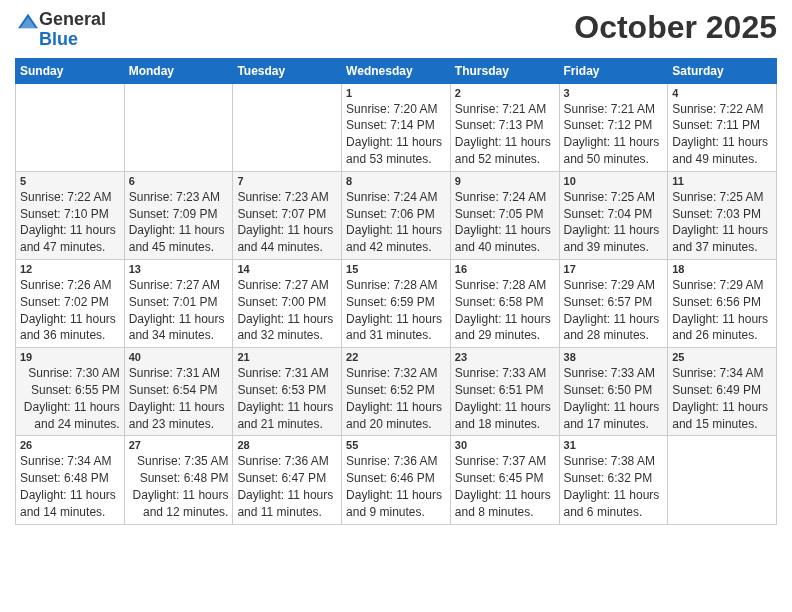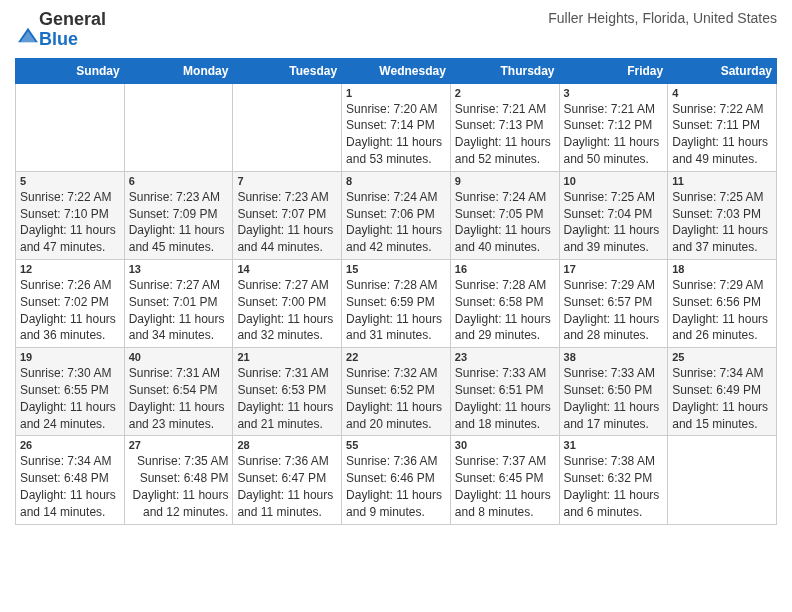--- a/index.html
+++ b/index.html
@@ -15,21 +15,21 @@
       padding: 10px 15px 5px 15px;
     }
     .header-row {
       display: flex;
       justify-content: space-between;
       align-items: flex-start;
       margin-bottom: 8px;
     }
     .logo {
       display: flex;
-      align-items: flex-end;
+      align-items: flex-start;
     }
     .logo-text {
       font-size: 18px;
       font-weight: bold;
       line-height: 1.1;
     }
     .logo-general { color: #333; }
     .logo-blue { color: #1a6fc4; }
     .logo-icon {
       width: 22px;
@@ -54,21 +54,21 @@
       width: 100%;
       border-collapse: collapse;
       border: 1px solid #ccc;
     }
     .calendar th {
       background-color: #1a6fc4;
       color: #fff;
       font-size: 12px;
       font-weight: bold;
       padding: 5px 4px;
-      text-align: right;
+      text-align: left;
       border: 1px solid #1a6fc4;
     }
     .calendar td {
       vertical-align: top;
       border: 1px solid #ccc;
       padding: 3px 4px;
       width: calc(100% / 7);
       font-size: 9.5px;
       color: #333;
       height: 88px;
@@ -105,21 +105,21 @@
         </svg>
       </div>
       <div>
         <div class="logo-text">
           <span class="logo-general">General</span><br>
           <span class="logo-blue">Blue</span>
         </div>
       </div>
     </div>
     <div class="title-block">
-      <div class="location-title">Fuller Heights, Florida, United States</div>
+      <div class="month-title">October 2025</div>
     </div>
   </div>
 
   <table class="calendar">
     <thead>
       <tr>
         <th>Sunday</th>
         <th>Monday</th>
         <th>Tuesday</th>
         <th>Wednesday</th>
@@ -260,21 +260,21 @@
             <span class="day-number">18</span>
             <div class="day-info" style="white-space: pre-line;">Sunrise: 7:29 AM
 Sunset: 6:56 PM
 Daylight: 11 hours
 and 26 minutes.</div>
           </td>
         </tr>
         <tr>
           <td>
             <span class="day-number">19</span>
-            <div class="day-info" style="white-space: pre-line;">Sunrise: 7:30 AM
+            <div class="day-info" style="white-space: pre-line; text-align: right;">Sunrise: 7:30 AM
 Sunset: 6:55 PM
 Daylight: 11 hours
 and 24 minutes.</div>
           </td>
           <td>
             <span class="day-number">40</span>
             <div class="day-info" style="white-space: pre-line;">Sunrise: 7:31 AM
 Sunset: 6:54 PM
 Daylight: 11 hours
 and 23 minutes.</div>

